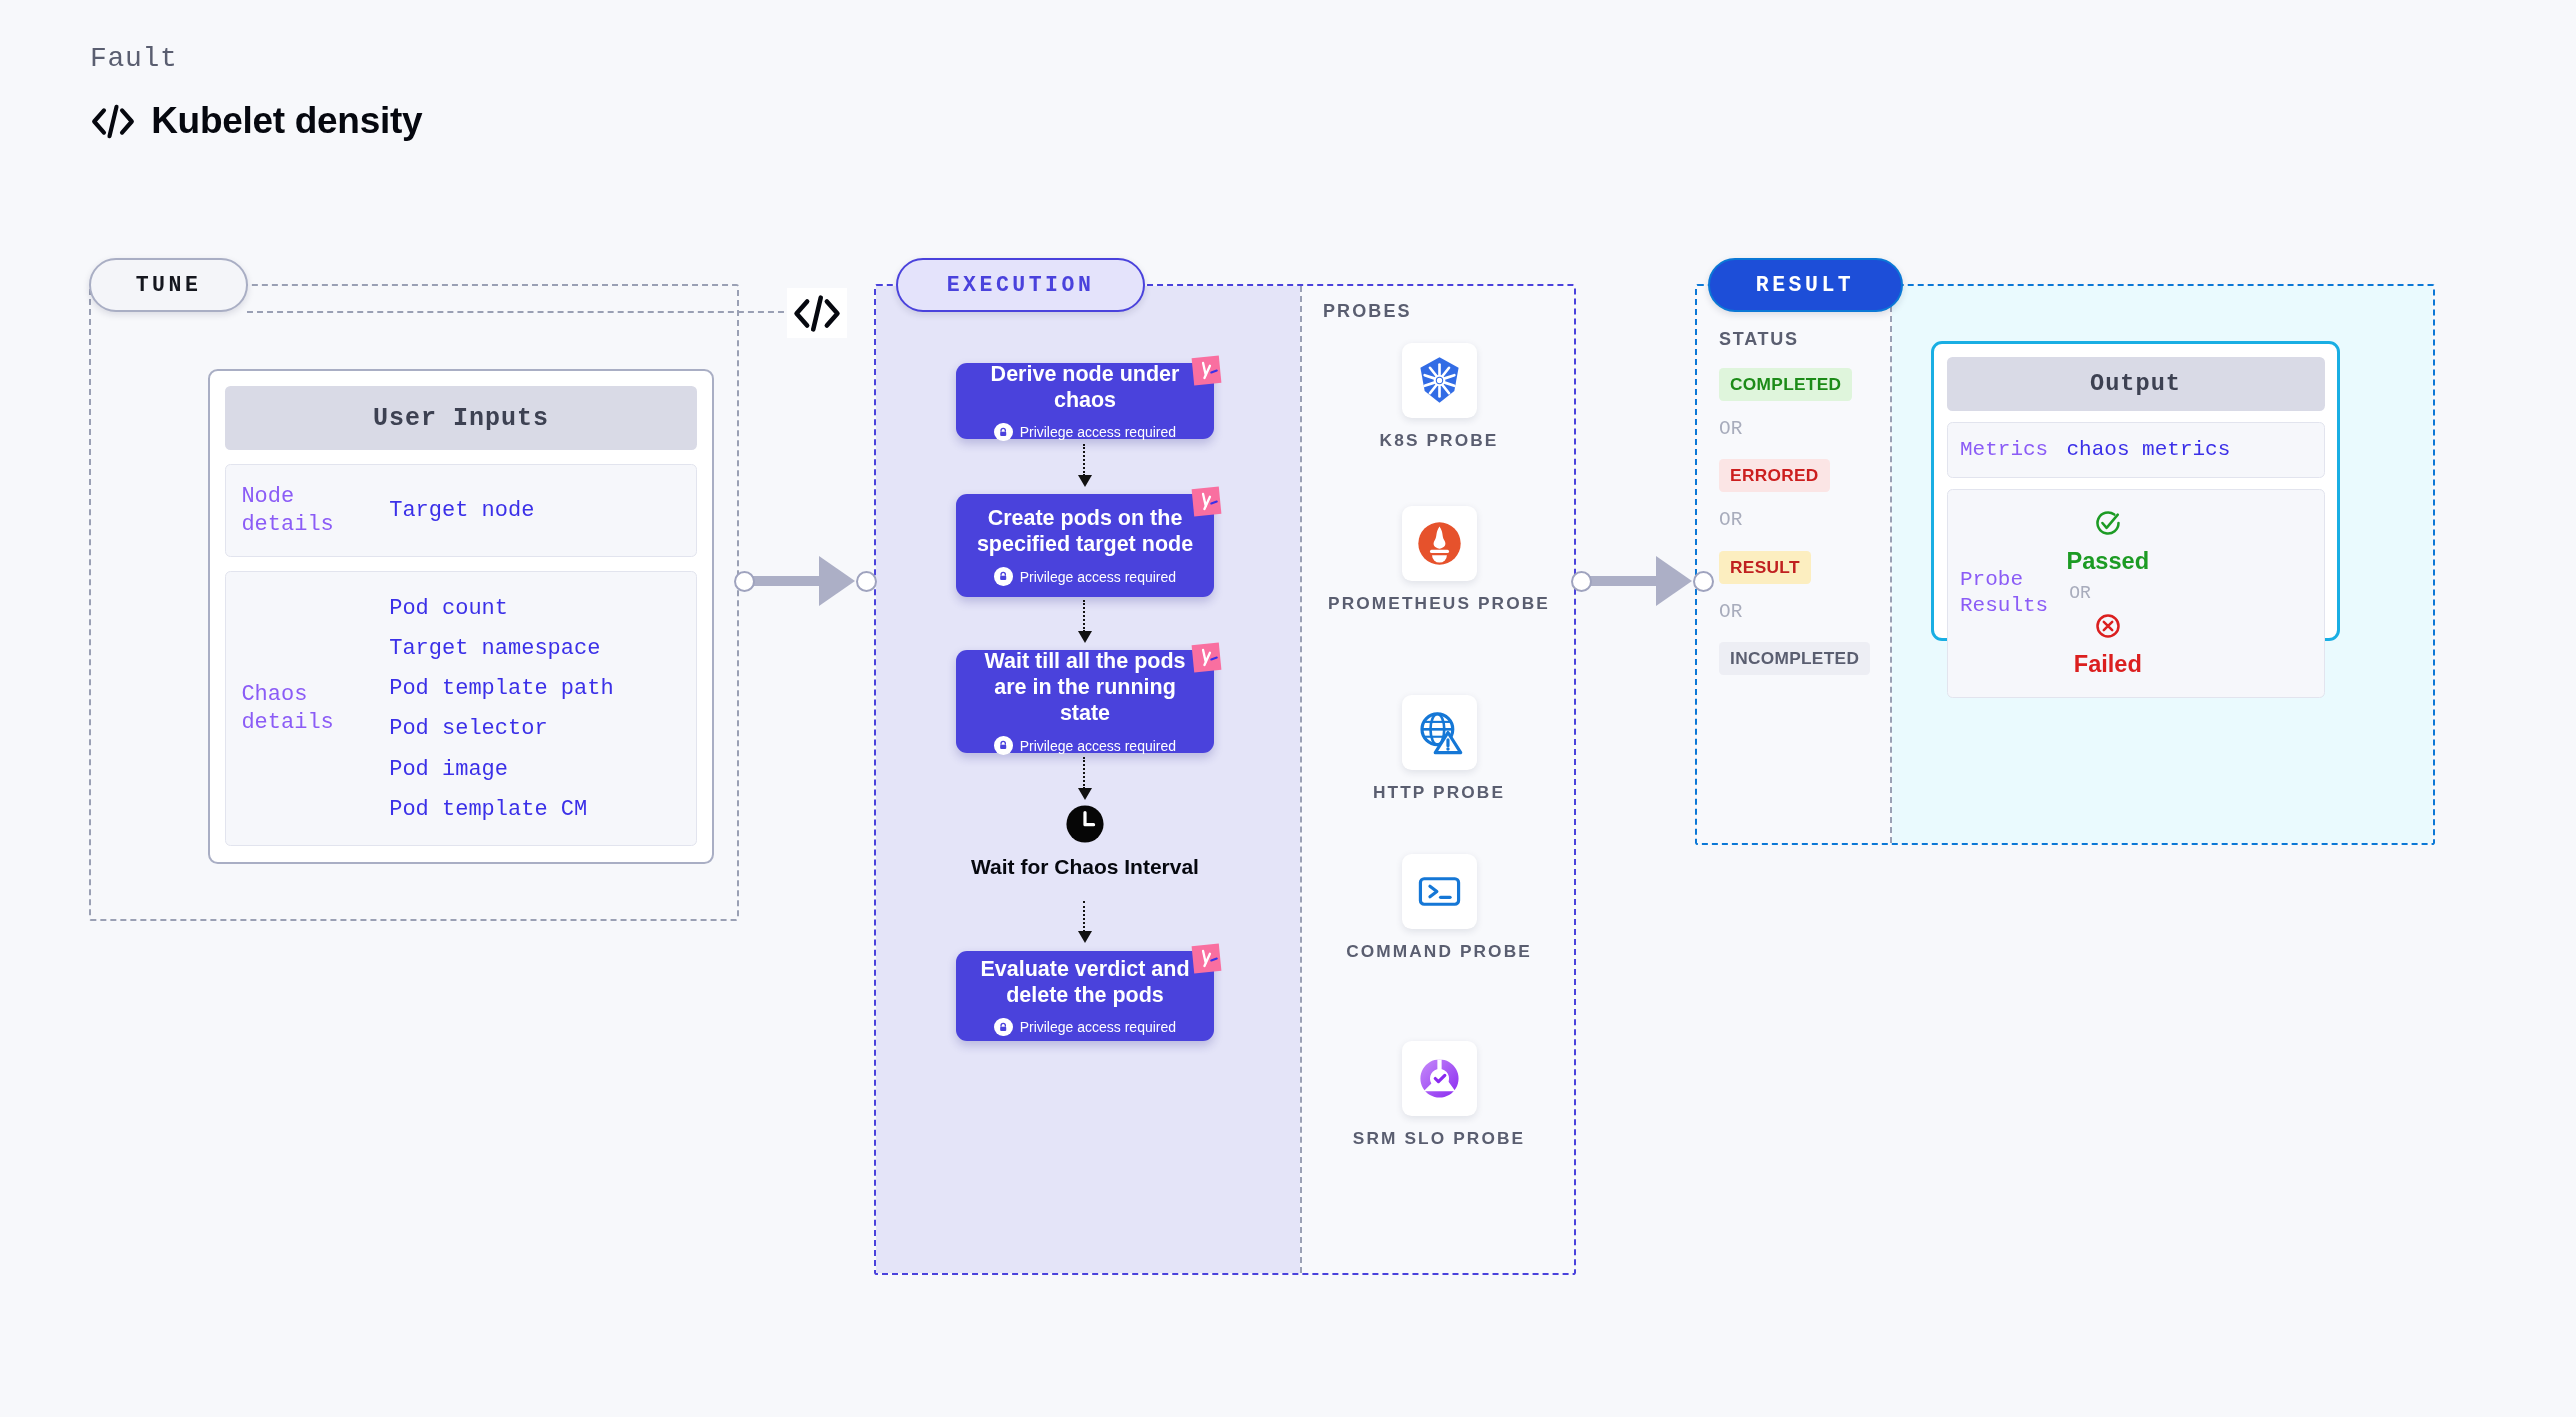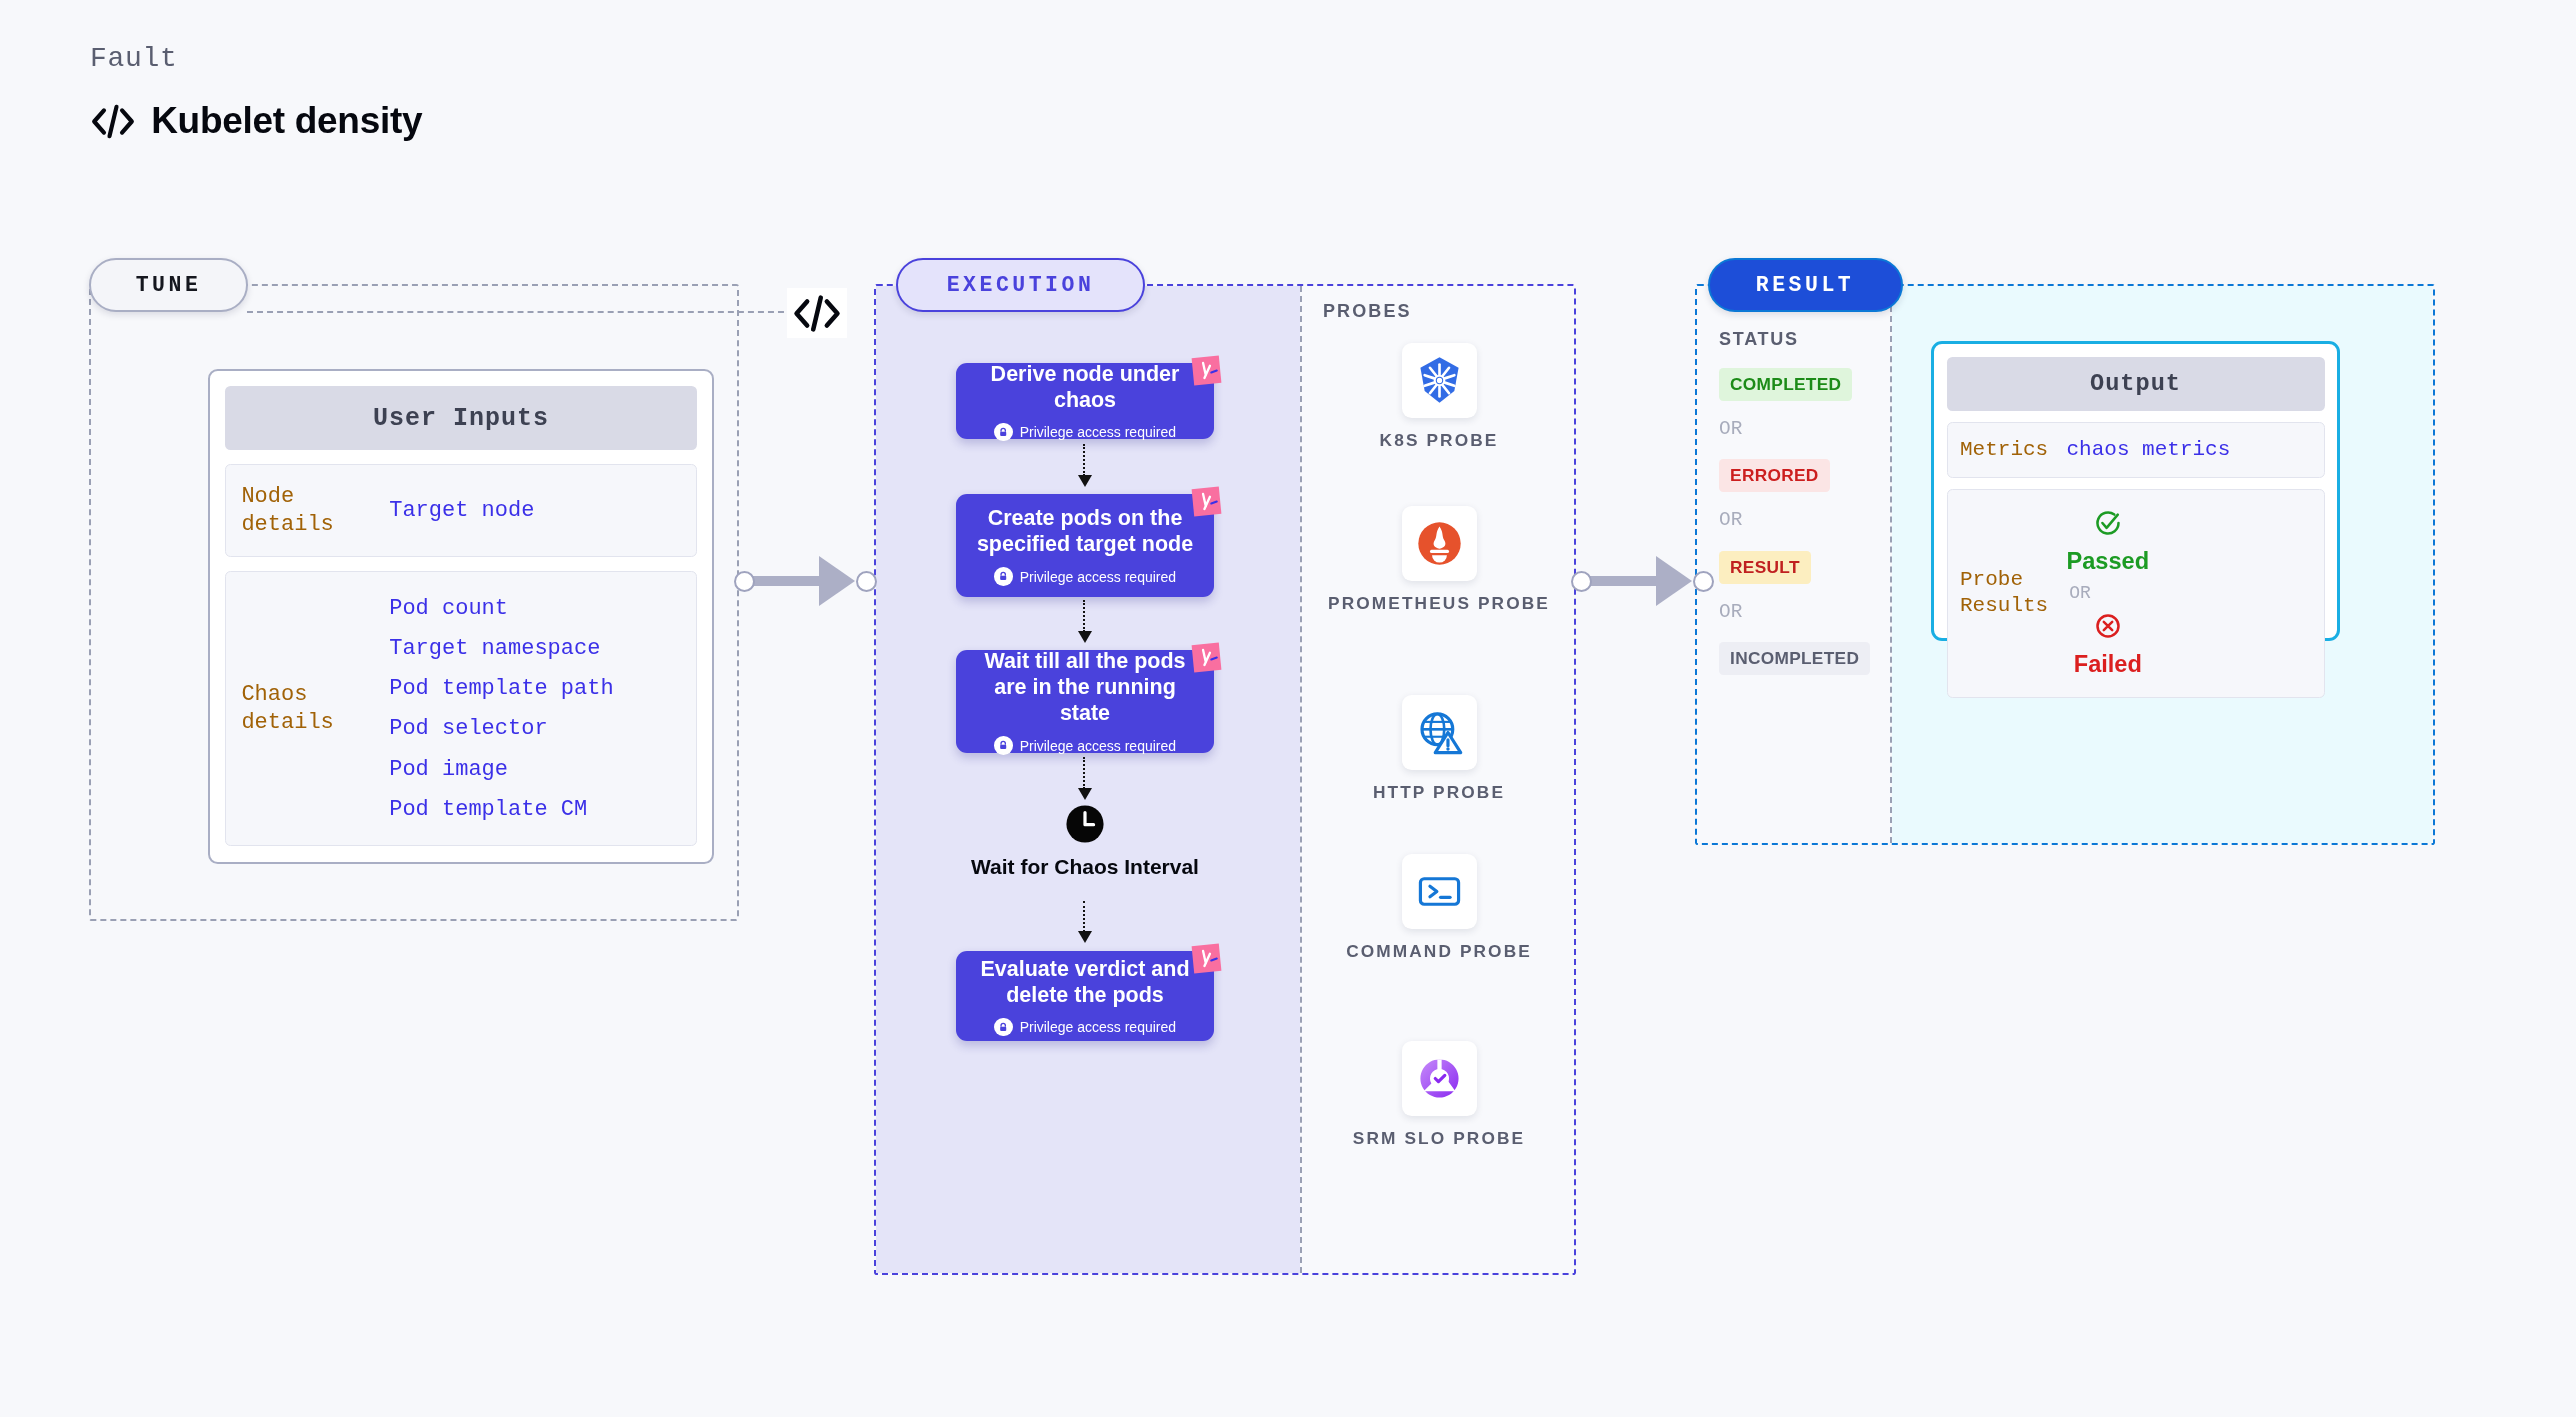--- a/index.html
+++ b/index.html
@@ -69,21 +69,21 @@
   .kv-box {
     margin: 14px 15.2px 0 15.2px;
     background: #F6F7FB;
     border: 1.4px solid #E2E4EE;
     border-radius: 5.5px;
     display: flex; align-items: center;
     padding: 18px 0;
   }
   .kv-key {
     font-family: "Liberation Mono", monospace;
-    font-size: 22px; color: #a16207; flex: 0 0 163px; padding-left: 15.2px;
+    font-size: 22px; color: #8b5cf6; flex: 0 0 163px; padding-left: 15.2px;
     line-height: 1.25;
   }
   .kv-vals { display: flex; flex-direction: column; gap: 15.2px; }
   .kv-val {
     font-family: "Liberation Mono", monospace;
     font-size: 22px; color: #3B30E8;
   }
 
   #tune-panel { left: 119px; top: 111px; width: 506px; height: 495px; }
 

